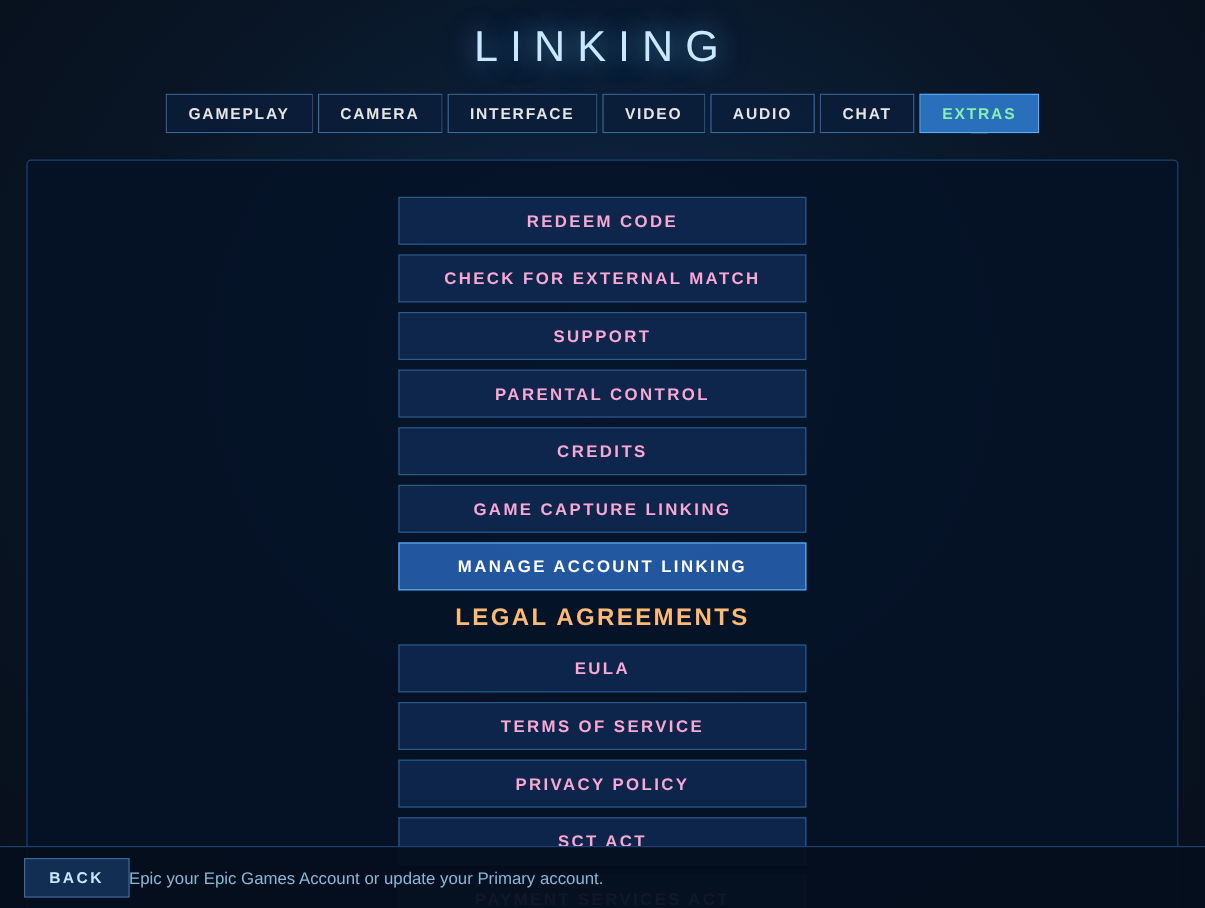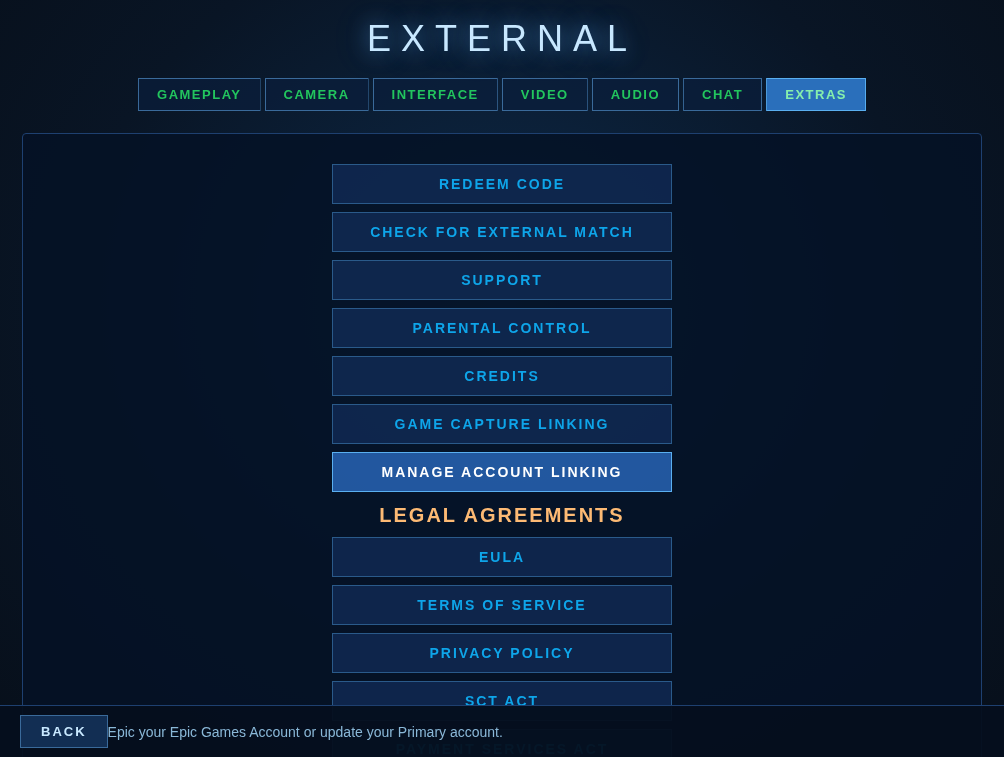--- a/index.html
+++ b/index.html
@@ -44,21 +44,21 @@
       margin-top: 18px;
       display: flex;
       gap: 4px;
       align-items: center;
     }
 
     .tab {
       padding: 8px 18px;
       border: 1.5px solid #3a6a9a;
       background: rgba(10, 30, 60, 0.7);
-      color: #22c55e;
+      color: #e5e5e5;
       font-size: 13px;
       font-weight: bold;
       letter-spacing: 1.5px;
       cursor: pointer;
       text-transform: uppercase;
       clip-path: polygon(0 0, calc(100% - 0px) 0, 100% 0, 100% 100%, 0 100%);
       user-select: none;
     }
 
     .tab.active {
@@ -95,21 +95,21 @@
       padding: 30px 20px 20px;
       gap: 8px;
     }
 
     
     .menu-btn {
       width: 340px;
       padding: 11px 20px;
       background: rgba(15, 40, 80, 0.9);
       border: 1.5px solid #2a5a8a;
-      color: #0ea5e9;
+      color: #f9a8d4;
       font-size: 14px;
       font-weight: bold;
       letter-spacing: 2px;
       text-align: center;
       cursor: pointer;
       text-transform: uppercase;
       user-select: none;
       transition: background 0.15s, border-color 0.15s;
     }
 
@@ -160,21 +160,21 @@
       font-size: 14px;
     }
   </style>
 </head>
 <body>
 
 <div class="bg"></div>
 
 <div class="container">
 
-  <h1 class="page-title">EXTERNAL</h1>
+  <h1 class="page-title">LINKING</h1>
 
   <nav class="tab-bar">
 
   <button class="tab">GAMEPLAY</button>
       <button class="tab">CAMERA</button>
       <button class="tab">INTERFACE</button>
       <button class="tab">VIDEO</button>
       <button class="tab">AUDIO</button>
       <button class="tab">CHAT</button>
       <button class="tab active">EXTRAS</button>

